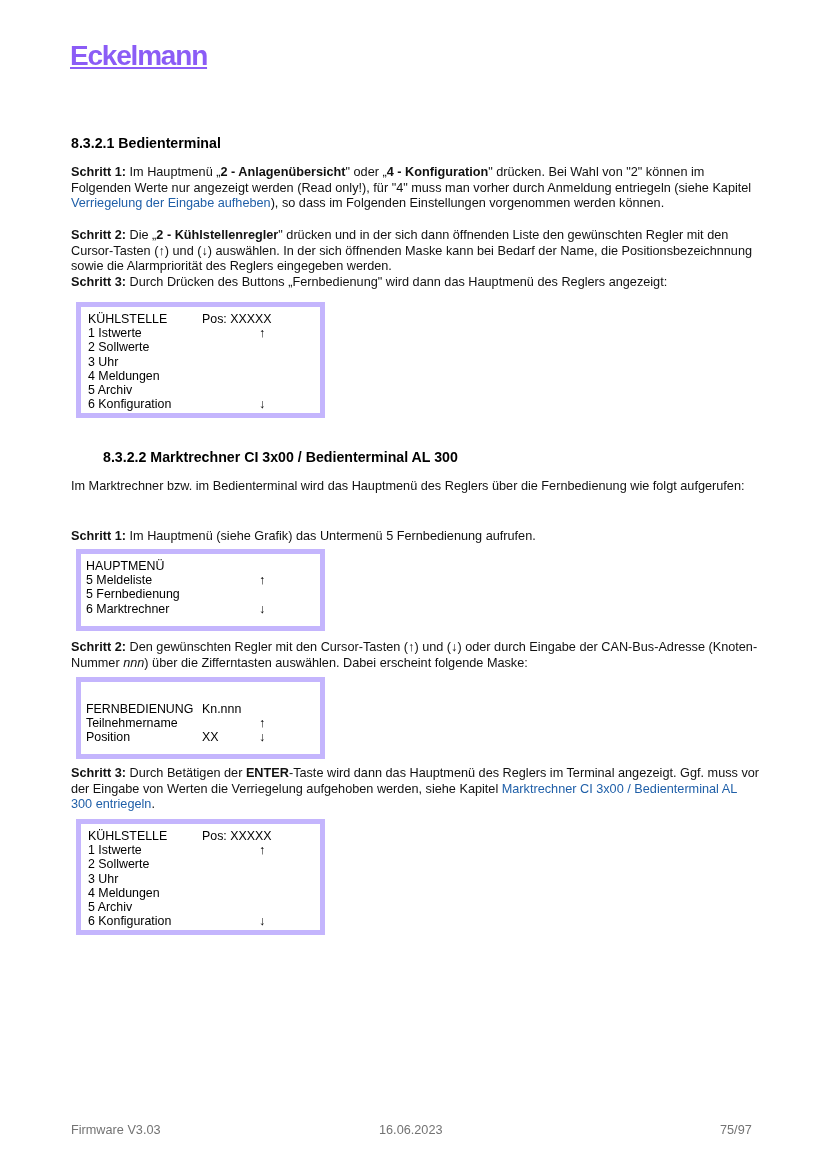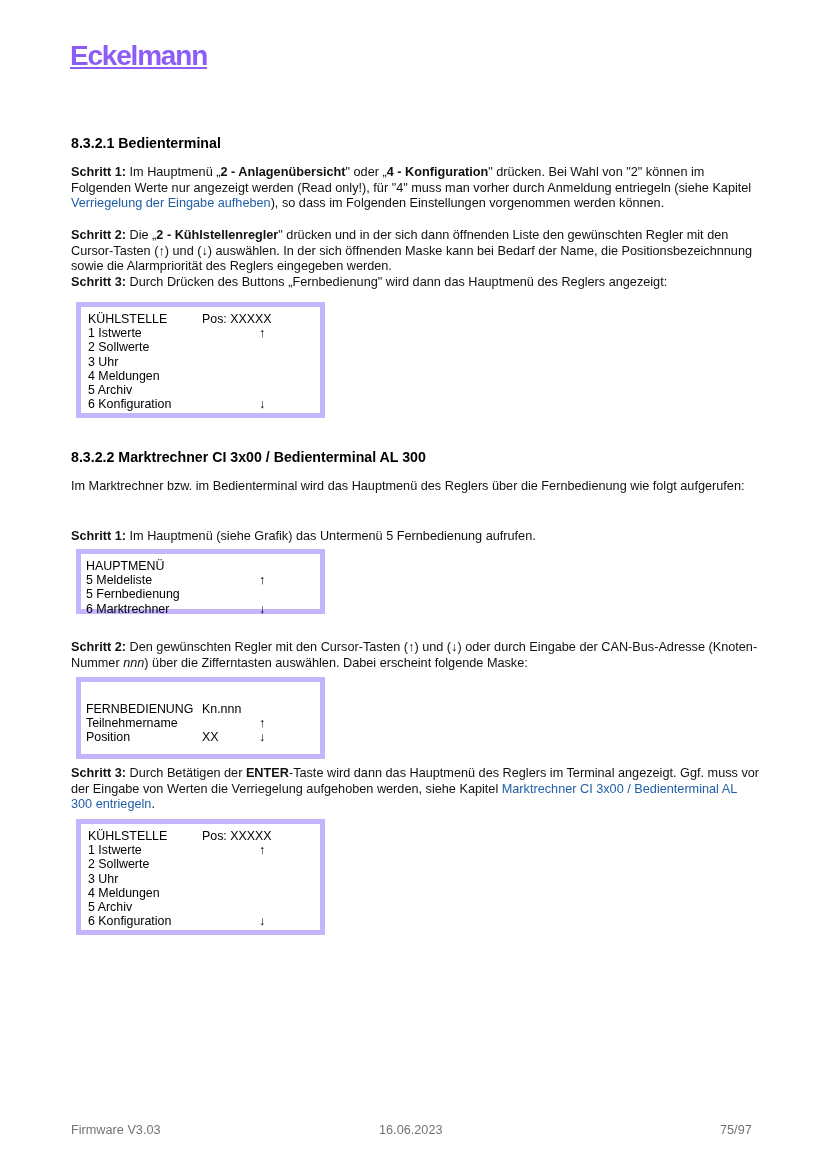--- a/index.html
+++ b/index.html
@@ -89,29 +89,29 @@
       <span class="c2"></span>
       <span class="c3"></span>
     </div>
   <div class="row">
       <span class="c1">6 Konfiguration</span>
       <span class="c2"></span>
       <span class="c3">↓</span>
     </div>
 </div>
 
-<div class="h3" style="top:449px;">8.3.2.2  Marktrechner CI 3x00 / Bedienterminal AL 300</div>
+<div class="h3" style="top:449px;margin-left:32px;">8.3.2.2  Marktrechner CI 3x00 / Bedienterminal AL 300</div>
 
 <div class="para" style="top:479px;">Im Marktrechner bzw. im Bedienterminal wird das Hauptmenü des Reglers über die Fernbedienung wie folgt aufgerufen:</div>
 
 <div class="para" style="top:529px;">
   <b>Schritt 1:</b><span> Im Hauptmenü (siehe Grafik) das Untermenü 5 Fernbedienung aufrufen.</span>
 </div>
 
-<div class="screen" style="top:549px; height:65px; padding-top:5px;">
+<div class="screen" style="top:549px; height:82px; padding-top:5px;">
   <div class="row">
       <span class="c1" style="left:5px">HAUPTMENÜ</span>
       <span class="c2"></span>
       <span class="c3"></span>
     </div>
   <div class="row">
       <span class="c1" style="left:5px">5 Meldeliste</span>
       <span class="c2"></span>
       <span class="c3">↑</span>
     </div>

